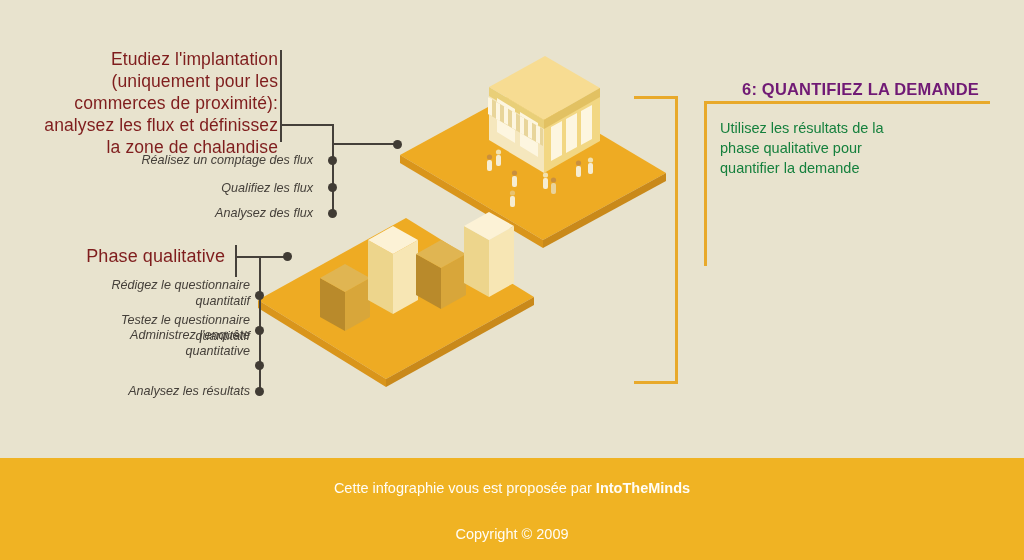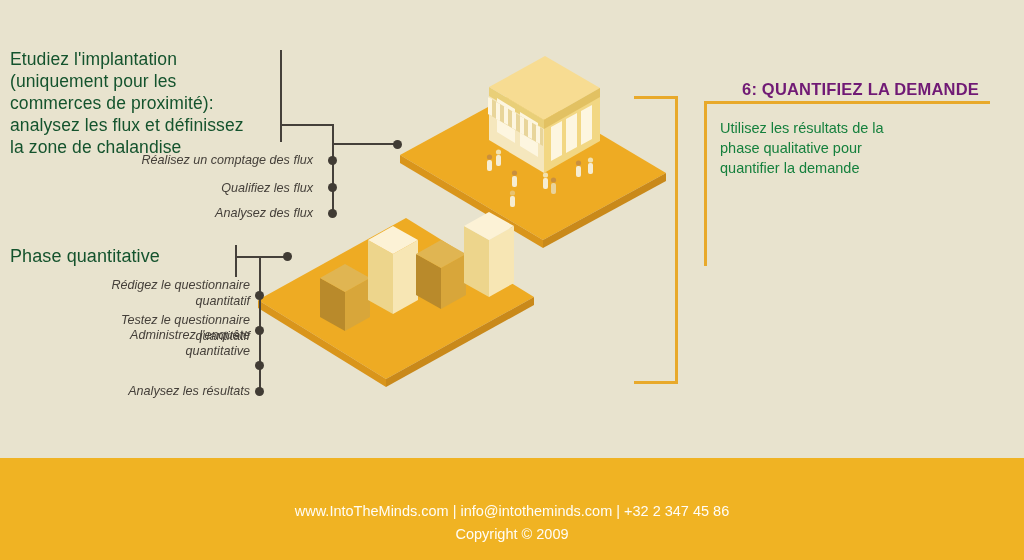--- a/index.html
+++ b/index.html
@@ -10,21 +10,22 @@
     color:#45403a;
     position:relative;
   }
   #stage{position:absolute;left:0;top:0;width:1024px;height:560px;}
 
   
   .block-title{
     position:absolute;
     font-size:17.5px;
     line-height:22px;
-    color:#14532d;
+    text-align:right;
+    color:#7f1d1d;
     letter-spacing:.1px;
     white-space:pre-line;
   }
   #study-title{left:10px;top:48px;width:268px;}
   #phase-title{left:10px;top:245px;width:215px;font-size:18px;}
 
   .sub-item{
     position:absolute;
     font-size:12.6px;
     line-height:15.5px;
@@ -185,21 +186,21 @@
 
   <div class="ln vstub" style="left:280px;top:50px;height:92px;"></div>
   <div class="ln" style="left:280px;top:124px;width:54px;height:2px;"></div>
   <div class="ln" style="left:332px;top:124px;width:2px;height:90px;"></div>
   <div class="ln" style="left:332px;top:143px;width:66px;height:2px;"></div>
   <div class="dot" style="left:393px;top:140px;"></div>
   <div class="dot" style="left:328px;top:156px;"></div>
   <div class="dot" style="left:328px;top:183px;"></div>
   <div class="dot" style="left:328px;top:209px;"></div>
 
-  <div class="block-title" id="phase-title">Phase quantitative</div>
+  <div class="block-title" id="phase-title">Phase qualitative</div>
 
   <div class="sub-item sub-lower" style="top:278px;">Rédigez le questionnaire
 quantitatif</div>
   <div class="sub-item sub-lower" style="top:313px;">Testez le questionnaire
 quantitatif</div>
   <div class="sub-item sub-lower" style="top:328px;">Administrez l'enquête
 quantitative</div>
   <div class="sub-item sub-lower" style="top:384px;">Analysez les résultats</div>
 
   <div class="ln vstub" style="left:235px;top:245px;height:32px;"></div>
@@ -217,17 +218,19 @@
 
   <div class="gold" style="left:704px;top:101px;width:286px;height:3px;"></div>
   <div class="gold" style="left:704px;top:101px;width:3px;height:165px;"></div>
 
   <div id="panel-title">6: QUANTIFIEZ LA DEMANDE</div>
   <div id="panel-body">Utilisez les résultats de la
 phase qualitative pour
 quantifier la demande</div>
 
   <div id="footer">
-    <div class="fline" id="f2">www.IntoTheMinds.com | info@intotheminds.com | +32 2 347 45 86</div>
+    <div class="fline" id="f1">
+      <span>Cette infographie vous est proposée par </span><b>IntoTheMinds</b>
+    </div>
     <div class="fline" id="f3">Copyright © 2009</div>
   </div>
 
 </div>
 
 </body></html>

